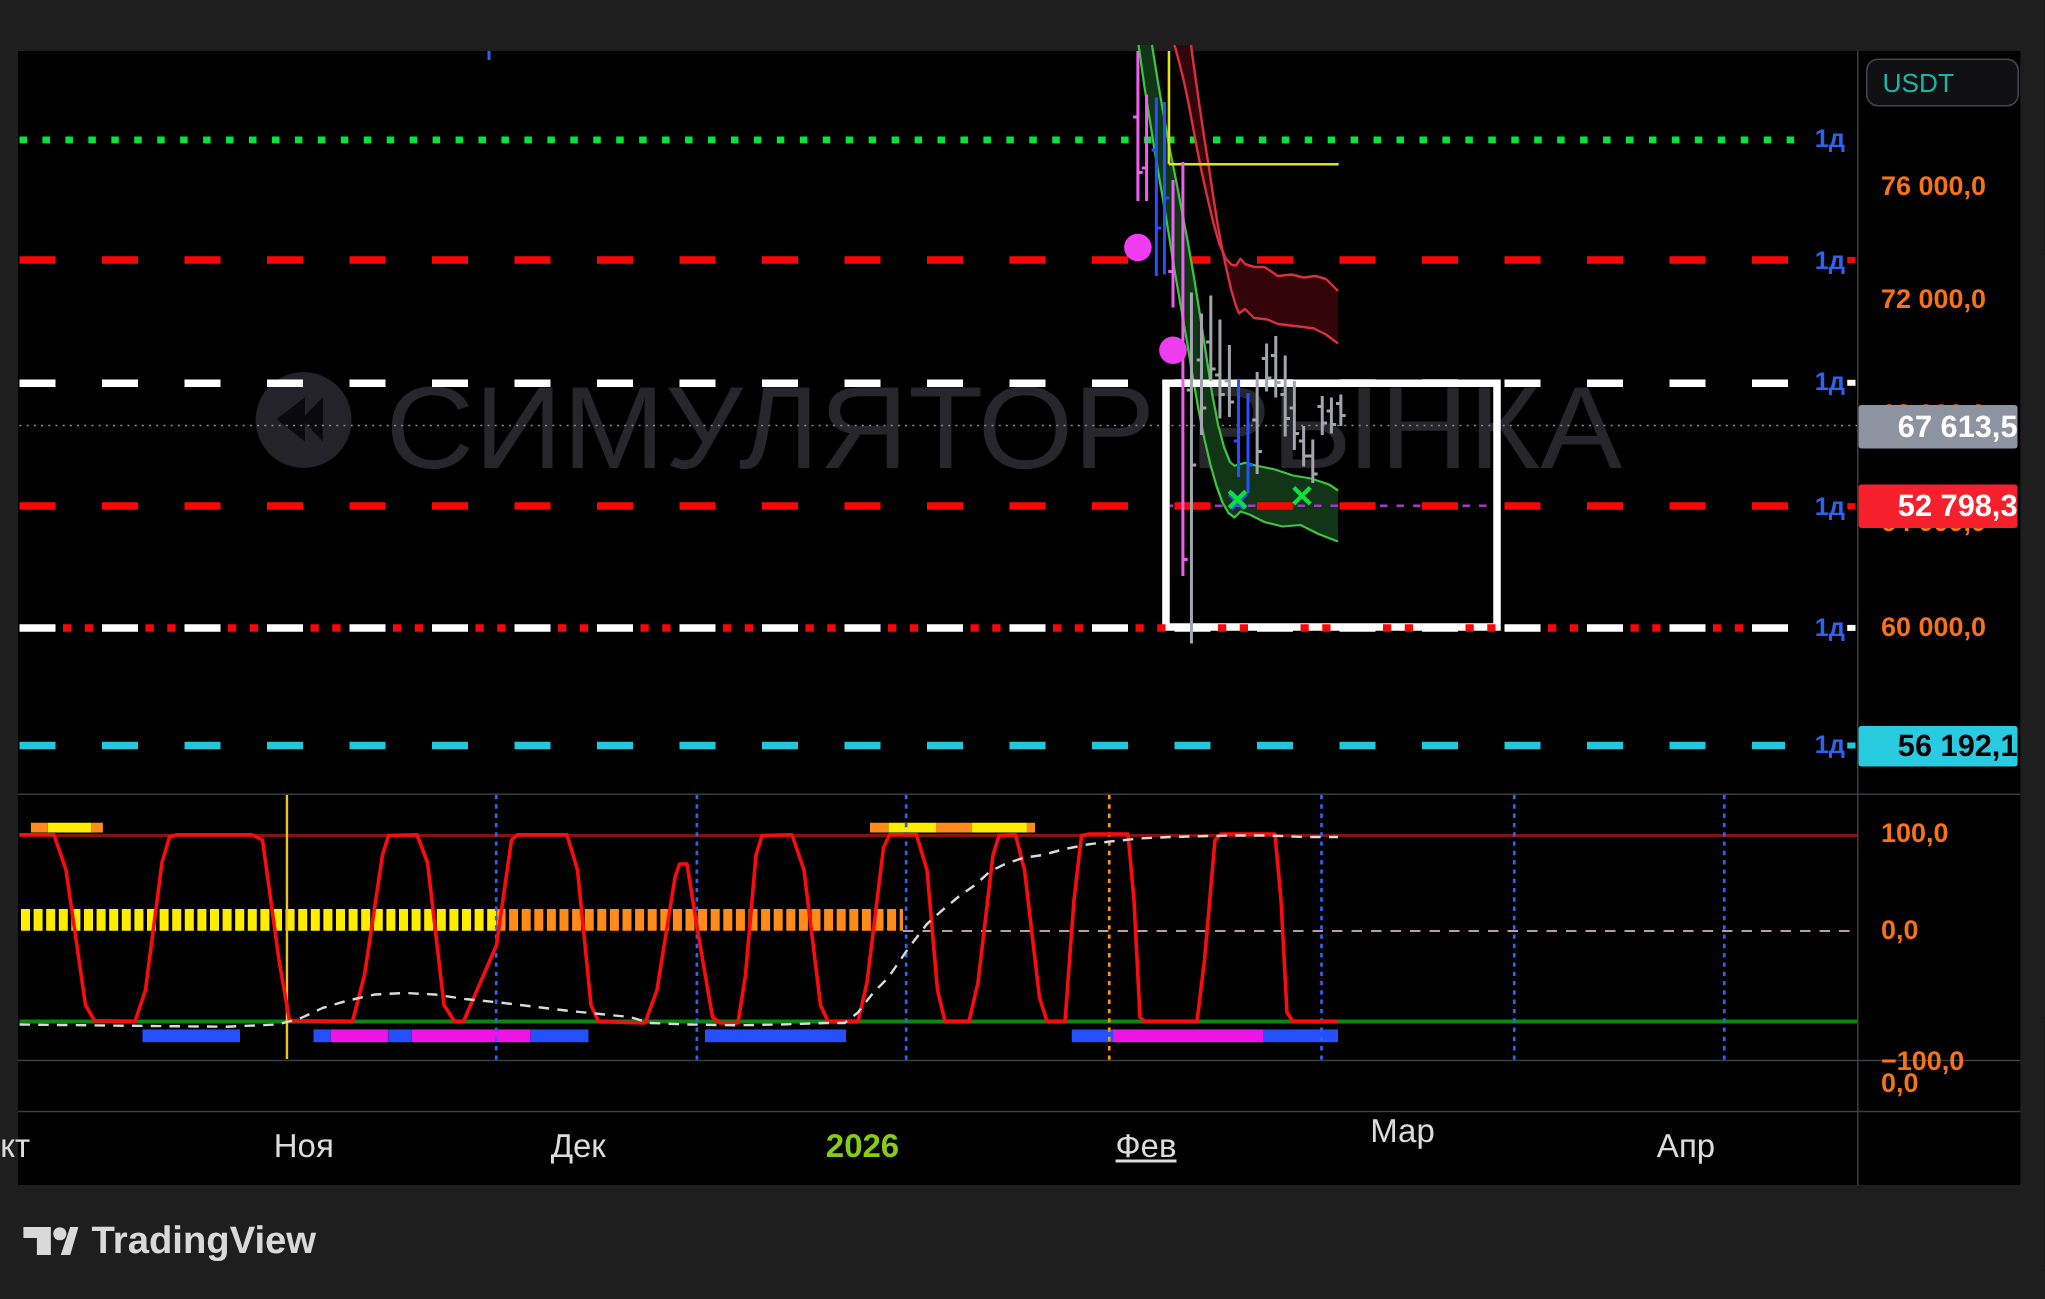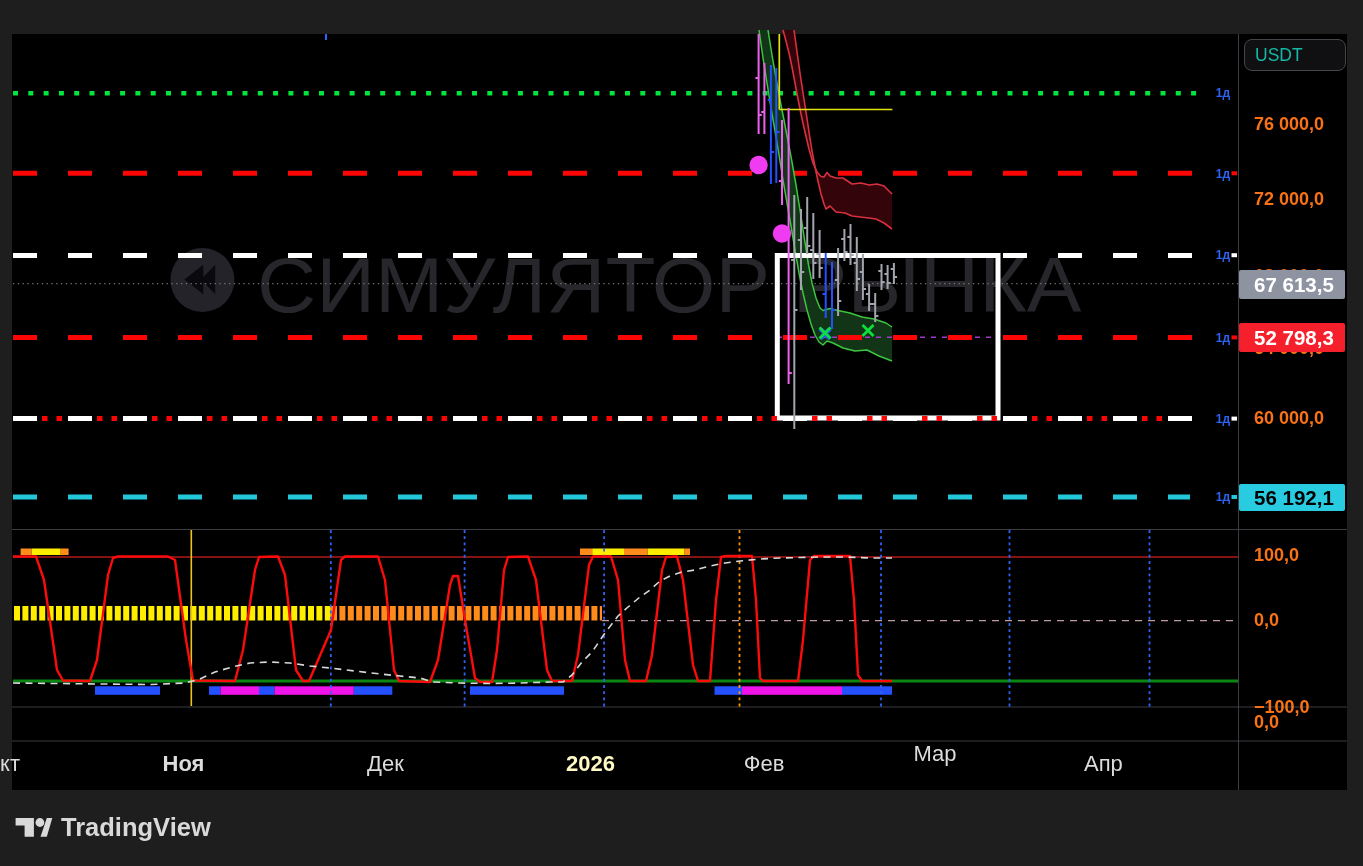--- a/index.html
+++ b/index.html
@@ -2,22 +2,22 @@
 <html><head><meta charset="utf-8">
 <style>
   html,body{margin:0;padding:0;background:#1e1e1e;width:1363px;height:866px;overflow:hidden;font-family:"Liberation Sans",sans-serif;}
   .abs{position:absolute;}
   #page{position:relative;width:1363px;height:866px;background:#1e1e1e;overflow:hidden;}
   #topbar{left:0;top:0;width:1363px;height:34px;background:#1e1e1e;color:#d6d6d6;font-size:15px;line-height:33px;}
   #chartbg{left:12px;top:34px;width:1335px;height:756px;background:#000;}
   #rightstrip{left:1347px;top:34px;width:16px;height:756px;background:#1e1e1e;}
   #footer{left:0;top:790px;width:1363px;height:76px;background:#1e1e1e;}
   .pricelabel{color:#f97316;font-size:18px;font-weight:bold;text-align:left;left:1254px;line-height:21px;}
-  .badge{left:1239px;width:106px;text-align:left;padding-left:0;box-sizing:border-box;padding-left:15px;font-size:20.5px;font-weight:bold;border-radius:2px;}
-  .oned{color:#2e62f0;font-size:12px;font-weight:bold;width:40px;text-align:right;right:133px;line-height:12px;}
+  .badge{left:1239px;width:106px;text-align:right;padding-left:0;box-sizing:border-box;padding-left:15px;font-size:20.5px;font-weight:bold;border-radius:2px;}
+  .oned{color:#2e62f0;font-size:17px;font-weight:bold;width:40px;text-align:right;right:133px;line-height:12px;}
   .tlabel{color:#dcdcdc;font-size:22px;line-height:22px;}
   #wmtext{color:#26262b;font-size:78px;line-height:78px;left:257px;top:246px;letter-spacing:0px;transform:scaleX(1.05);transform-origin:0 0;white-space:nowrap;}
 </style></head>
 <body>
 <div id="page">
   <div class="abs" id="chartbg"></div>
   <div class="abs" id="wmtext">СИМУЛЯТОР РЫНКА</div>
   <svg class="abs" style="left:0;top:0" width="1363" height="866" viewBox="0 0 1363 866">
     <circle cx="202.4" cy="280" r="32" fill="#232329"></circle>
     <polygon points="203.3,264.8 203.3,294.3 184.4,279.5" fill="#0a0a0e"></polygon>
@@ -126,26 +126,26 @@
 <div class="abs badge" style="top:270px;height:29px;line-height:29px;background:#8d93a1;color:#fff;">67 613,5</div>
 <div class="abs badge" style="top:322.5px;height:29.5px;line-height:29.5px;background:#f5202c;color:#fff;">52 798,3</div>
 <div class="abs badge" style="top:484px;height:27px;line-height:27px;background:#29cbe0;color:#000000;">56 192,1</div>
 <div class="abs " style="left:1243.5px;top:38.5px;width:102px;height:32px;border:1.5px solid #45454b;border-radius:8px;background:#101013;color:#14b8a6;font-size:17.5px;line-height:30px;box-sizing:border-box;padding-left:10.5px;">USDT</div>
 <div class="abs oned" style="top:87px;">1д</div>
 <div class="abs oned" style="top:167.5px;">1д</div>
 <div class="abs oned" style="top:249px;">1д</div>
 <div class="abs oned" style="top:331.5px;">1д</div>
 <div class="abs oned" style="top:412.5px;">1д</div>
 <div class="abs oned" style="top:491px;">1д</div>
-<div class="abs tlabel" style="left:162.5px;top:753px;width:80px;text-align:left;font-weight:bold;">Ноя</div>
+<div class="abs tlabel" style="left:162.5px;top:753px;width:80px;text-align:center;">Ноя</div>
 <div class="abs tlabel" style="left:345.5px;top:753px;width:80px;text-align:center;">Дек</div>
-<div class="abs tlabel" style="left:535.0px;top:753px;width:80px;text-align:right;font-weight:bold;color:#fef9c3;">2026</div>
-<div class="abs tlabel" style="left:724.0px;top:753px;width:80px;text-align:center;">Фев</div>
+<div class="abs tlabel" style="left:535.0px;top:753px;width:80px;text-align:center;font-weight:bold;color:#84cc16;">2026</div>
+<div class="abs tlabel" style="left:724.0px;top:753px;width:80px;text-align:center;text-decoration:underline;">Фев</div>
 <div class="abs tlabel" style="left:895.0px;top:743px;width:80px;text-align:center;">Мар</div>
-<div class="abs tlabel" style="left:1084.0px;top:753px;width:80px;">Апр</div>
+<div class="abs tlabel" style="left:1084.0px;top:753px;width:80px;text-align:center;">Апр</div>
 <div class="abs tlabel" style="left:-17px;top:753px;width:60px;">Окт</div>
 <svg class="abs" style="left:0;top:808px" width="260" height="40" viewBox="0 0 260 40">
 <g fill="#d9d9d9">
         <path d="M15.6,10 h18.3 v18.7 h-9.3 v-11.3 h-9 z"></path>
 <circle cx="39.9" cy="14.5" r="4.4"></circle>
 <polygon points="46.8,10 52.3,10 46.8,28.7 40.5,28.7"></polygon>
       </g>
 <text x="61" y="27.5" fill="#d9d9d9" font-family="Liberation Sans" font-size="25.5" font-weight="bold" letter-spacing="0">TradingView</text>
 </svg>
 </div>

